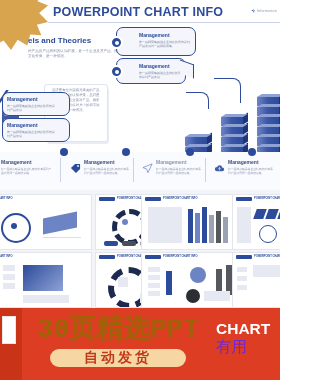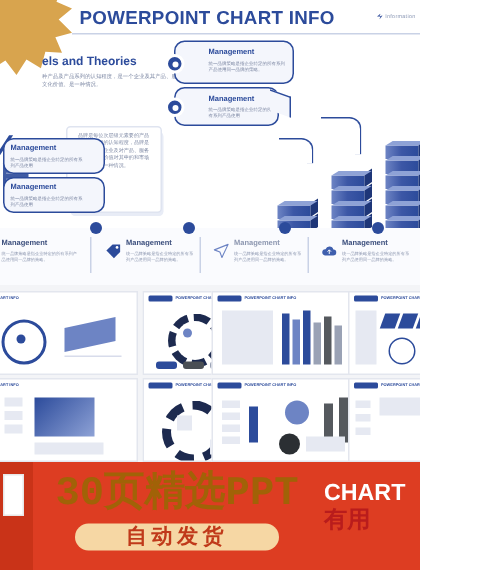--- a/index.html
+++ b/index.html
@@ -84,21 +84,21 @@
   .promo{position:absolute;left:0;top:308px;width:280px;height:72px;background:#dd3d22;}
   .promo-shade{position:absolute;left:0;top:0;width:22px;height:72px;background:#c93318;}
   .promo-white{position:absolute;left:2px;top:316px;width:12px;height:26px;background:#fff;border:1px solid #e7e7e7;}
   .promo-main{position:absolute;left:26px;top:314px;width:184px;}
   .promo-big{font-size:27px;font-weight:bold;color:#a16207;letter-spacing:0px;line-height:32px;white-space:nowrap;text-align:center;font-family:Liberation Mono, monospace;}
   .promo-pill{margin:3px auto 0;width:136px;height:18px;background:#f6d7a4;border-radius:9px;
     display:flex;align-items:center;justify-content:center;}
   .promo-pill span{font-size:14px;font-weight:bold;color:#c0391a;letter-spacing:3px;white-space:nowrap;}
   .promo-right{position:absolute;left:216px;top:320px;width:64px;}
   .promo-right .r1{font-size:15.5px;font-weight:bold;color:#fff;line-height:18px;white-space:nowrap;}
-  .promo-right .r2{font-size:15.5px;font-weight:bold;color:#b91c1c;line-height:18px;white-space:nowrap;}
+  .promo-right .r2{font-size:15.5px;font-weight:normal;color:#6d28d9;line-height:18px;white-space:nowrap;}
 </style>
 </head>
 <body>
 
 <div id="root">
 
   <div class="hero">
     <div class="hero-inner">
 
       <div class="gold-burst"></div>

